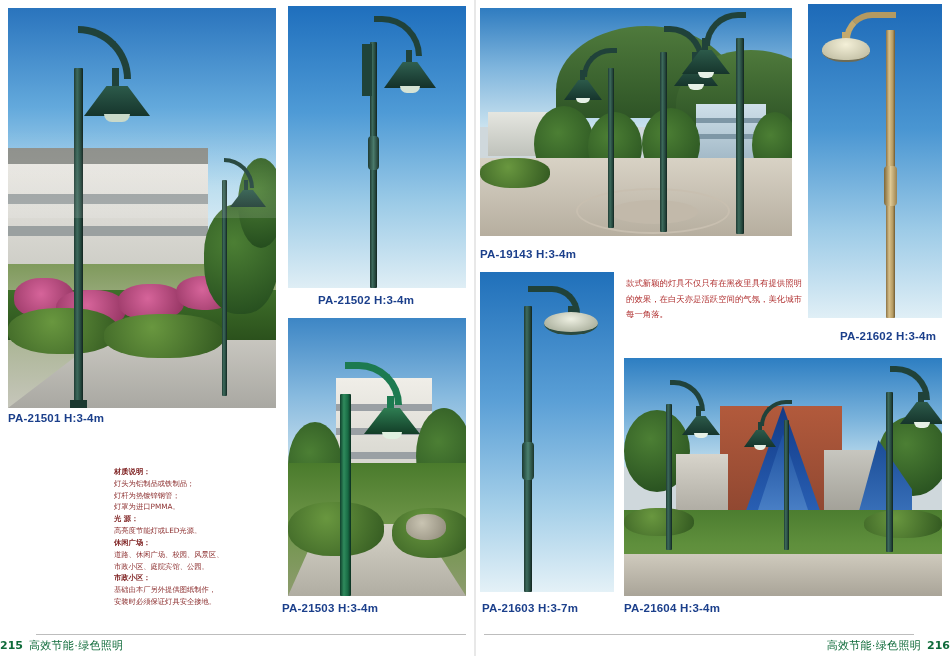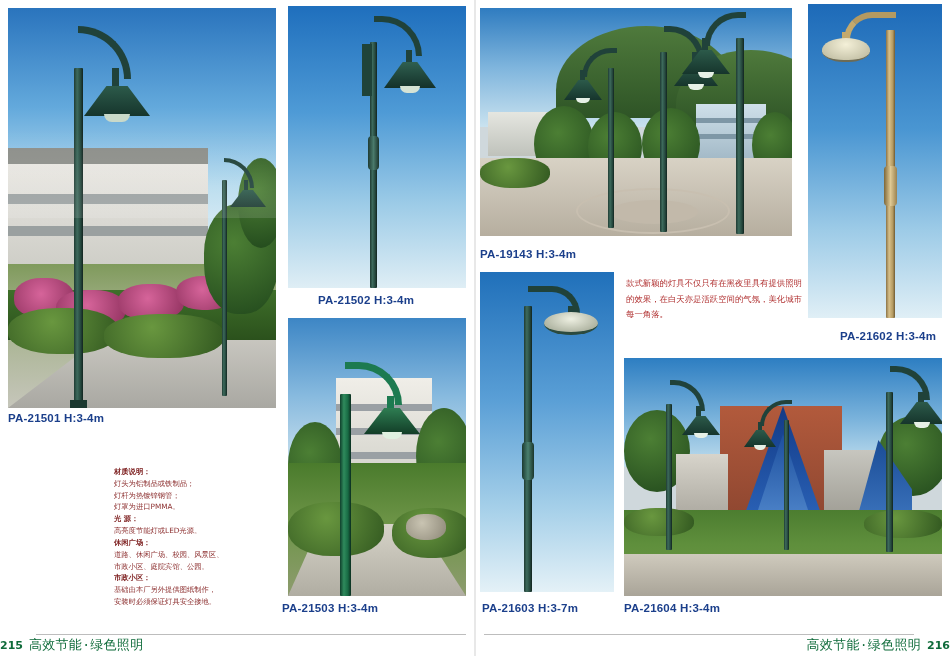--- a/index.html
+++ b/index.html
@@ -164,23 +164,23 @@
   }
   .footer-left { left: 0; width: 474px; }
   .footer-right { left: 476px; width: 474px; justify-content: flex-end; }
   .pg-num {
     font-size: 11px;
     font-weight: bold;
     color: #0f6b3a;
     font-family: "DejaVu Sans", sans-serif;
   }
   .footer-text {
-    font-size: 13px;
+    font-size: 11px;
     color: #0f6b3a;
-    font-family: Liberation Mono, monospace;
+    font-family: Liberation Sans, sans-serif;
     margin: 0 6px;
     letter-spacing: 0.3px;
   }
   .footer-line {
     position: absolute;
     height: 1px;
     background: #bdbdbd;
     bottom: 21px;
   }
 </style>

